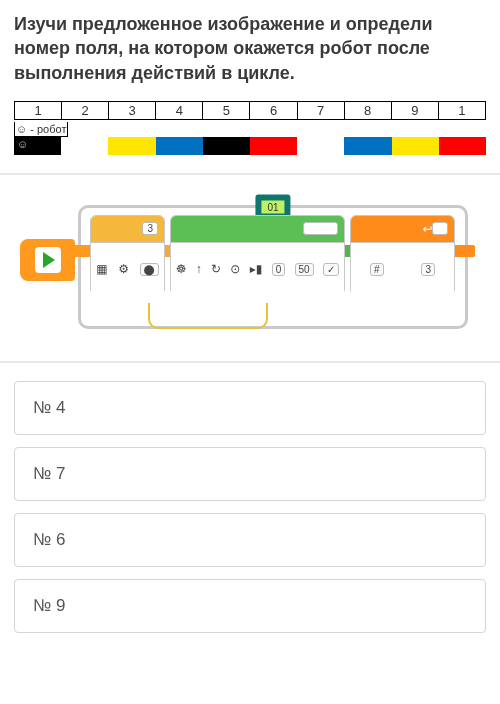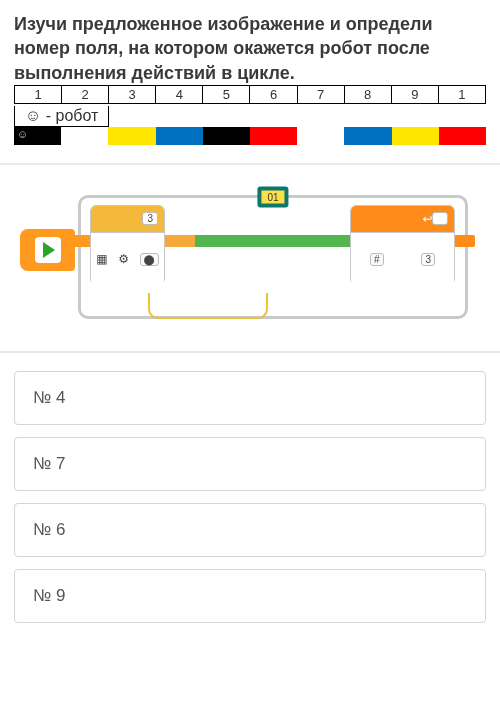--- a/index.html
+++ b/index.html
@@ -9,39 +9,40 @@
     font-family: Arial, sans-serif;
     background: #fff;
     color: #333;
     padding: 12px 14px;
   }
   .question {
     font-size: 18px;
     font-weight: bold;
     line-height: 1.35;
     color: #3a3a3a;
+    margin-bottom: 16px;
   }
   
   .num-table {
     border-collapse: collapse;
     width: 100%;
     margin-bottom: 2px;
   }
   .num-table td {
     border: 1px solid #000;
     text-align: center;
     font-size: 13px;
     height: 18px;
     width: 10%;
   }
   .legend {
-    font-size: 16px;
+    font-size: 11px;
     border: 1px solid #000;
     border-top: none;
-    padding: 1px 10px;
+    padding: 1px 1px;
     width: fit-content;
     margin-bottom: 0;
   }
   .color-strip {
     display: flex;
     width: 100%;
     height: 18px;
   }
   .color-strip .cell { flex: 1; position: relative; }
   .robot-face {
@@ -67,22 +68,22 @@
     top: 12px; left: 58px;
     width: 390px; height: 124px;
     border: 3px solid #c9c9c9;
     border-radius: 10px;
     background: #fff;
   }
   .loop-counter {
     position: absolute;
     top: -1px; left: 50%;
     transform: translate(-50%, -50%);
-    background: #fde047;
-    border: 4px solid #0f766e;
+    background: #bef264;
+    border: 6px solid #0f766e;
     border-radius: 3px;
     font-size: 10px;
     padding: 1px 6px;
   }
   .track {
     position: absolute;
     top: 52px; left: 5px;
     width: 450px; height: 12px;
     background: linear-gradient(to right, #ff9a1f 0 70px, #f4a93a 70px 170px, #53b54d 170px 330px, #ff8b1a 330px 100%);
     border-radius: 2px;
@@ -222,20 +223,35 @@
     <div class="head">
         <span class="mini-tag">3</span>
       </div>
     <div class="body">
       <span class="icon">▦</span>
       <span class="icon">⚙</span>
       <span class="pill">⬤</span>
     </div>
   </div>
 
+  <div class="block b-motor">
+    <div class="head">
+        <span class="mini-tag">B + C</span>
+      </div>
+    <div class="body">
+      <span class="icon">☸</span>
+      <span class="icon">↑</span>
+      <span class="icon">↻</span>
+      <span class="icon">⊙</span>
+      <span class="icon">▸▮</span>
+      <span class="pill">0</span>
+      <span class="pill">50</span>
+      <span class="pill">✓</span>
+    </div>
+  </div>
 
   <div class="block b-loop">
     <div class="head">
       <span class="icon">↩</span>
       <span class="mini-tag">#</span>
     </div>
     <div class="body">
       <span class="pill">#</span>
       <span class="pill">3</span>
     </div>

